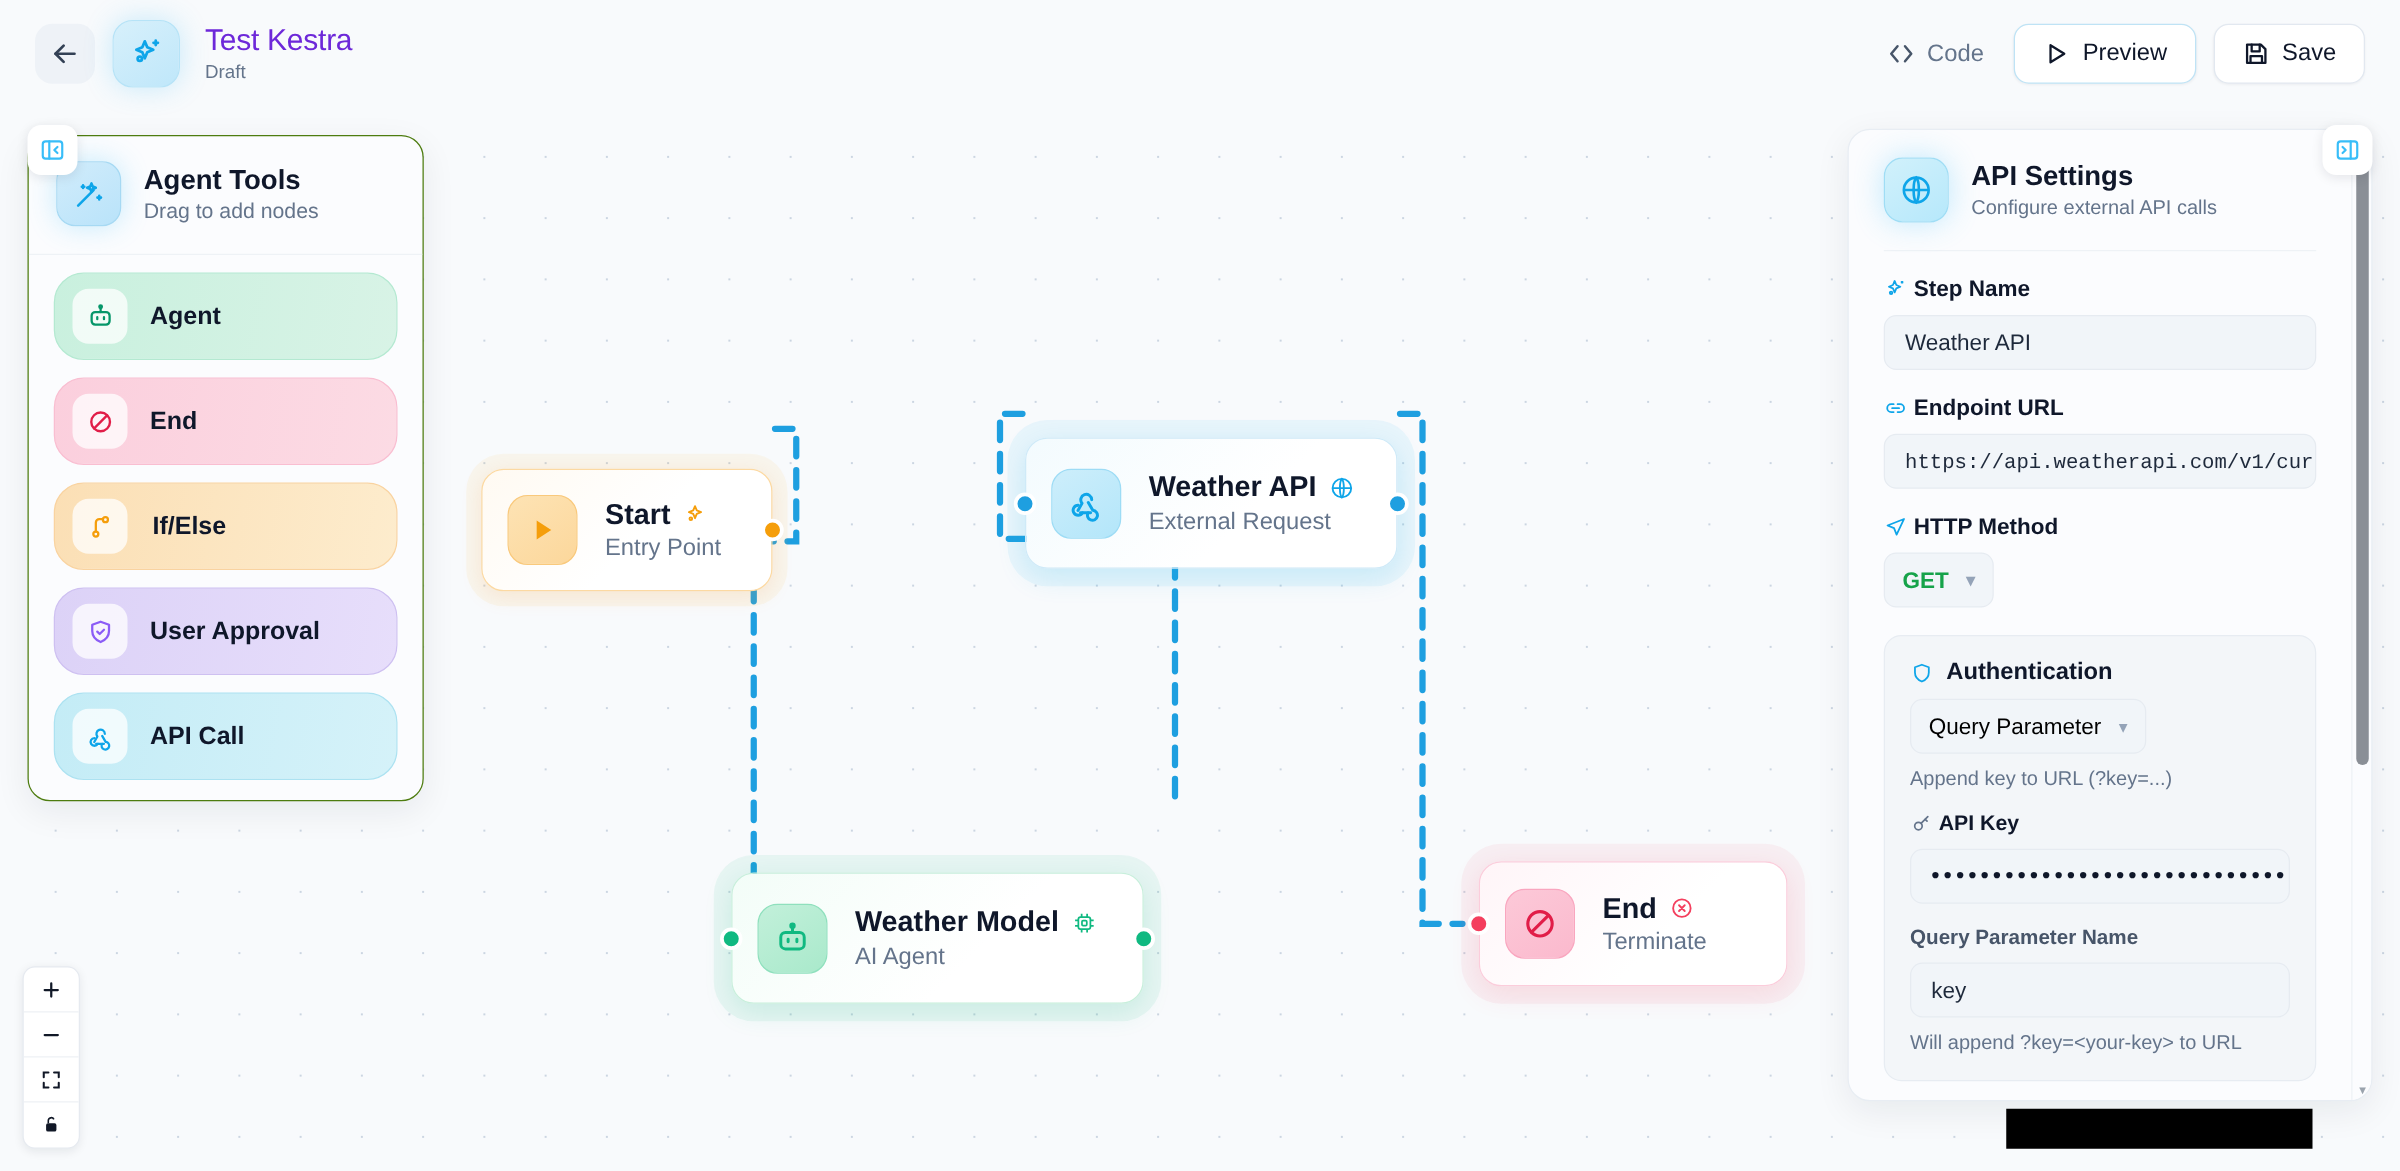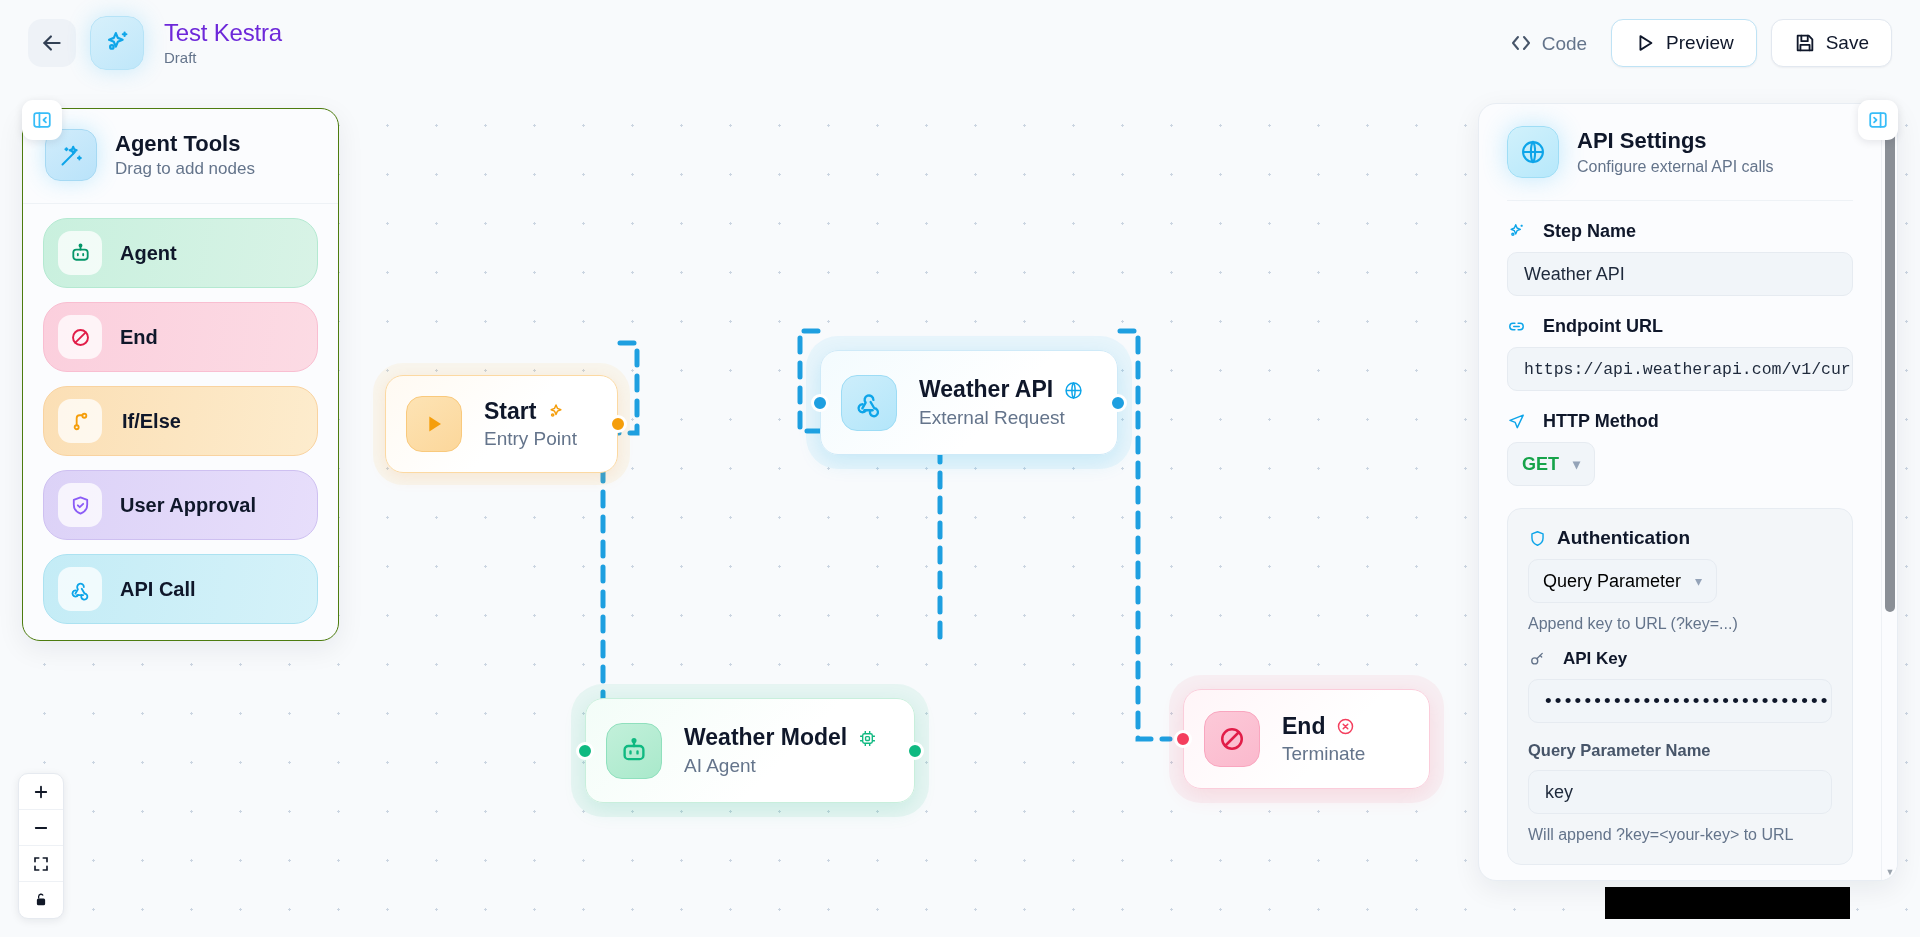--- a/index.html
+++ b/index.html
@@ -203,21 +203,21 @@
     background: linear-gradient(145deg,#d1f1fb,#b6e8fb);
     border: 1px solid #9fddf5;
     display: flex; align-items: center; justify-content: center;
     box-shadow: 0 0 24px rgba(56,189,248,.3);
   }
   .rp-head-txt { margin-left: 18px; }
   .rp-title { font-size: 22px; font-weight: 700; color: #0f172a; line-height:1.2;}
   .rp-sub { font-size: 16px; color: #64748b; margin-top: 3px; }
 
   .field { margin-top: 20px; }
-  .flabel { display: flex; align-items: center; gap: 17px; font-size: 18px; font-weight: 700; color: #0f172a; }
+  .flabel { display: flex; align-items: center; gap: 5px; font-size: 18px; font-weight: 700; color: #0f172a; }
   .input {
     margin-top: 10px; height: 44px; border-radius: 10px;
     background: #f1f5f9; border: 1px solid #e6ebf1;
     display: flex; align-items: center; padding: 0 16px;
     font-size: 18px; color: #1e293b;
     white-space: nowrap; overflow: hidden;
   }
   .input.mono { font-family: "Liberation Mono", monospace; font-size: 16.5px; }
   .input.dots { letter-spacing: 3.2px; font-size: 19px; color:#0f172a; }
 

